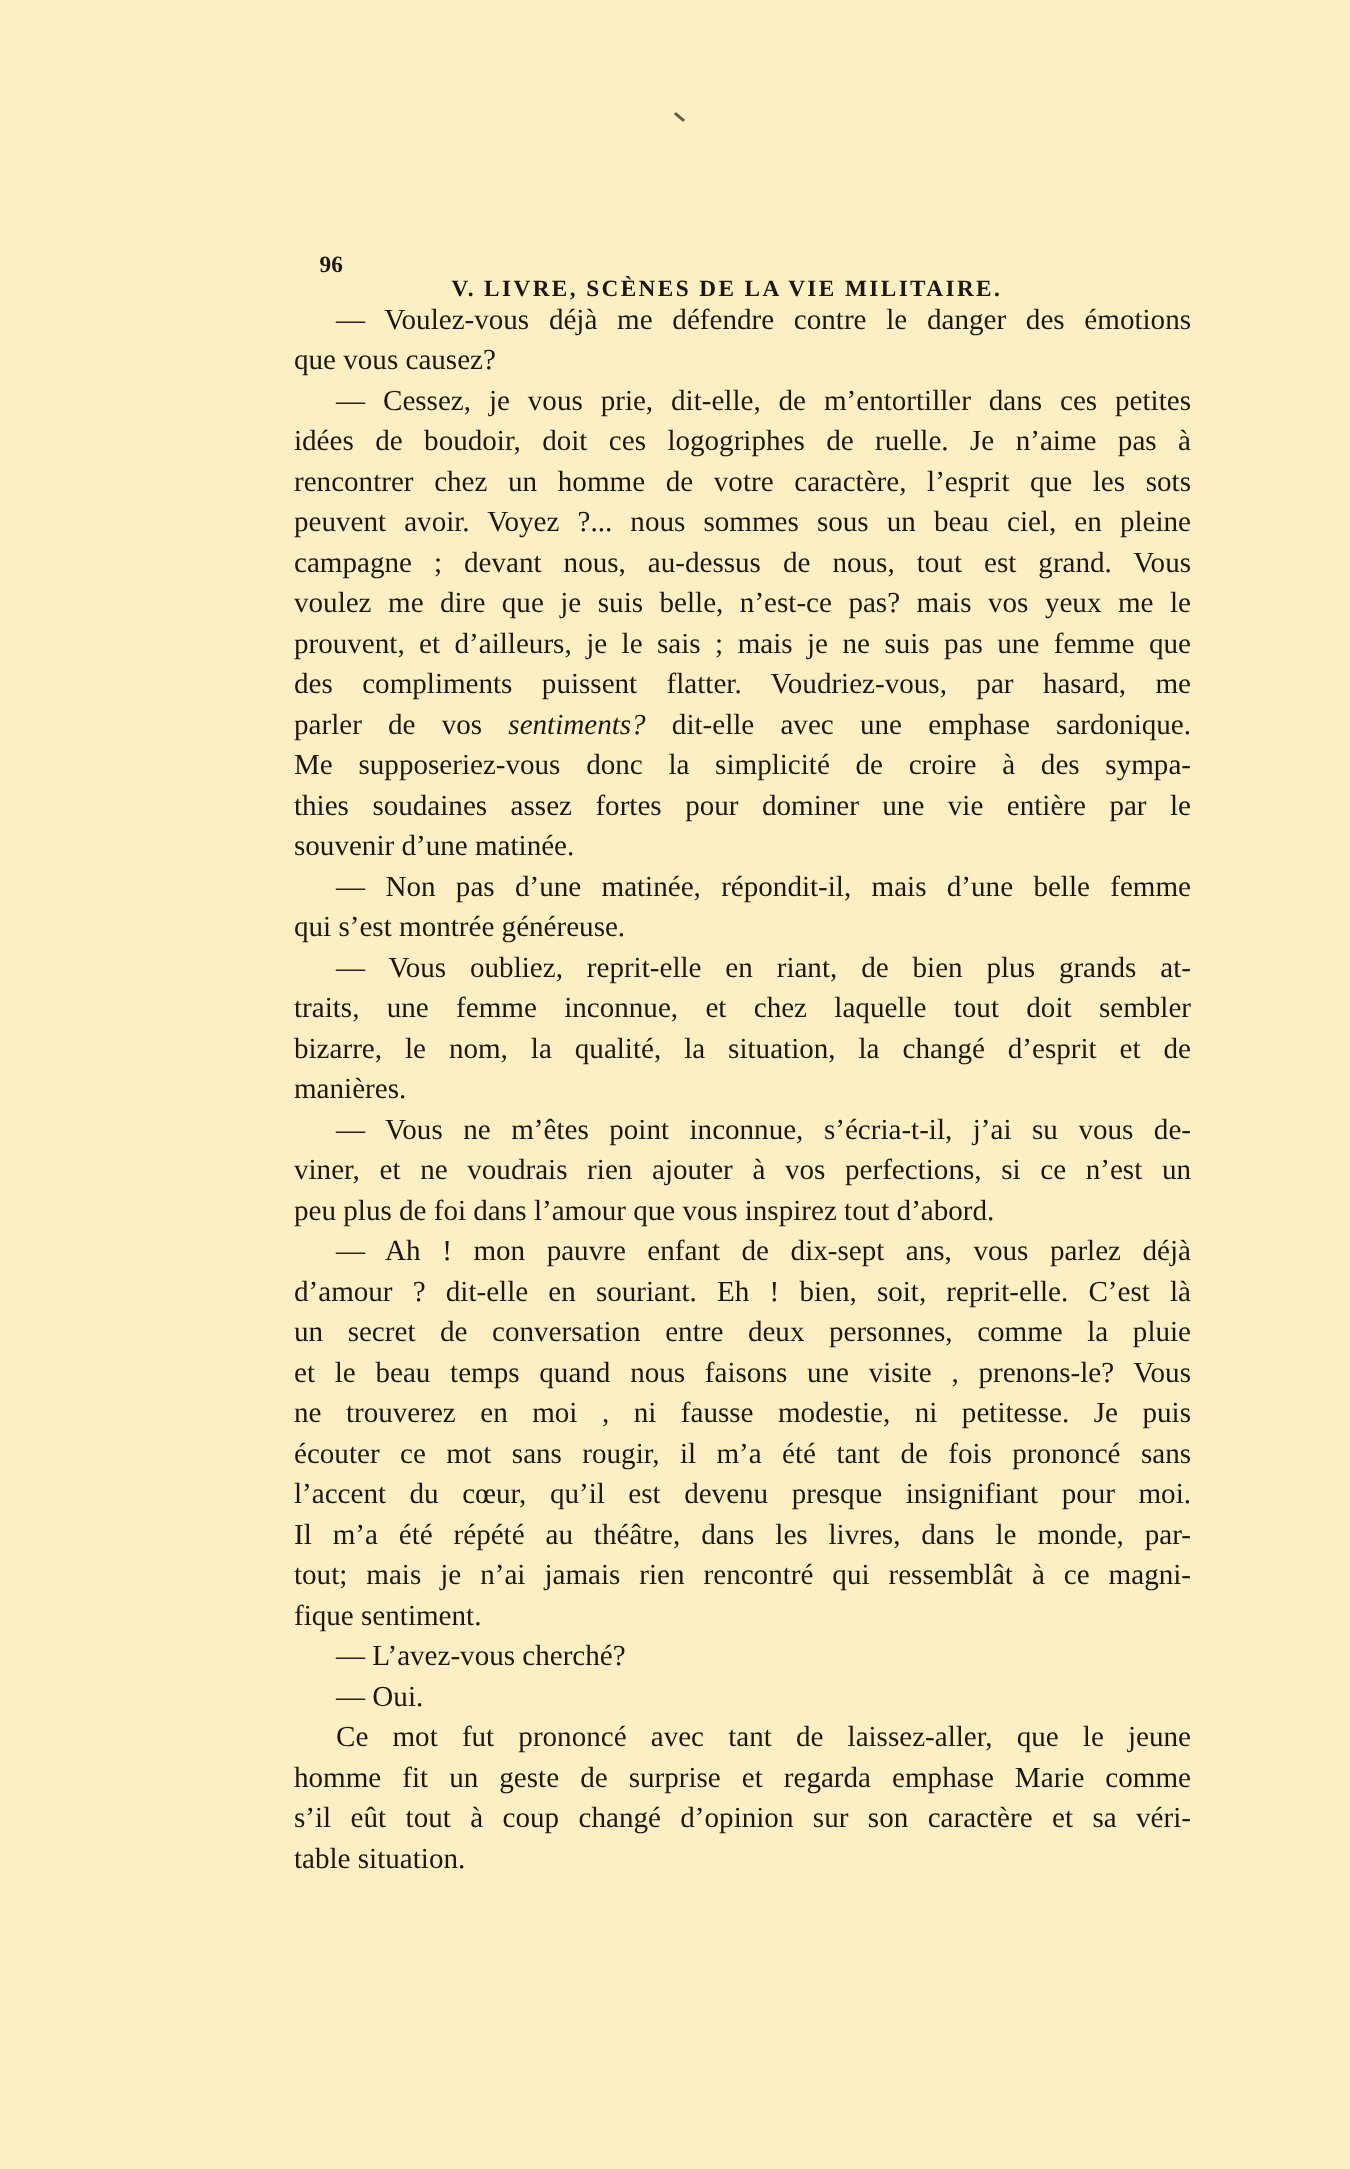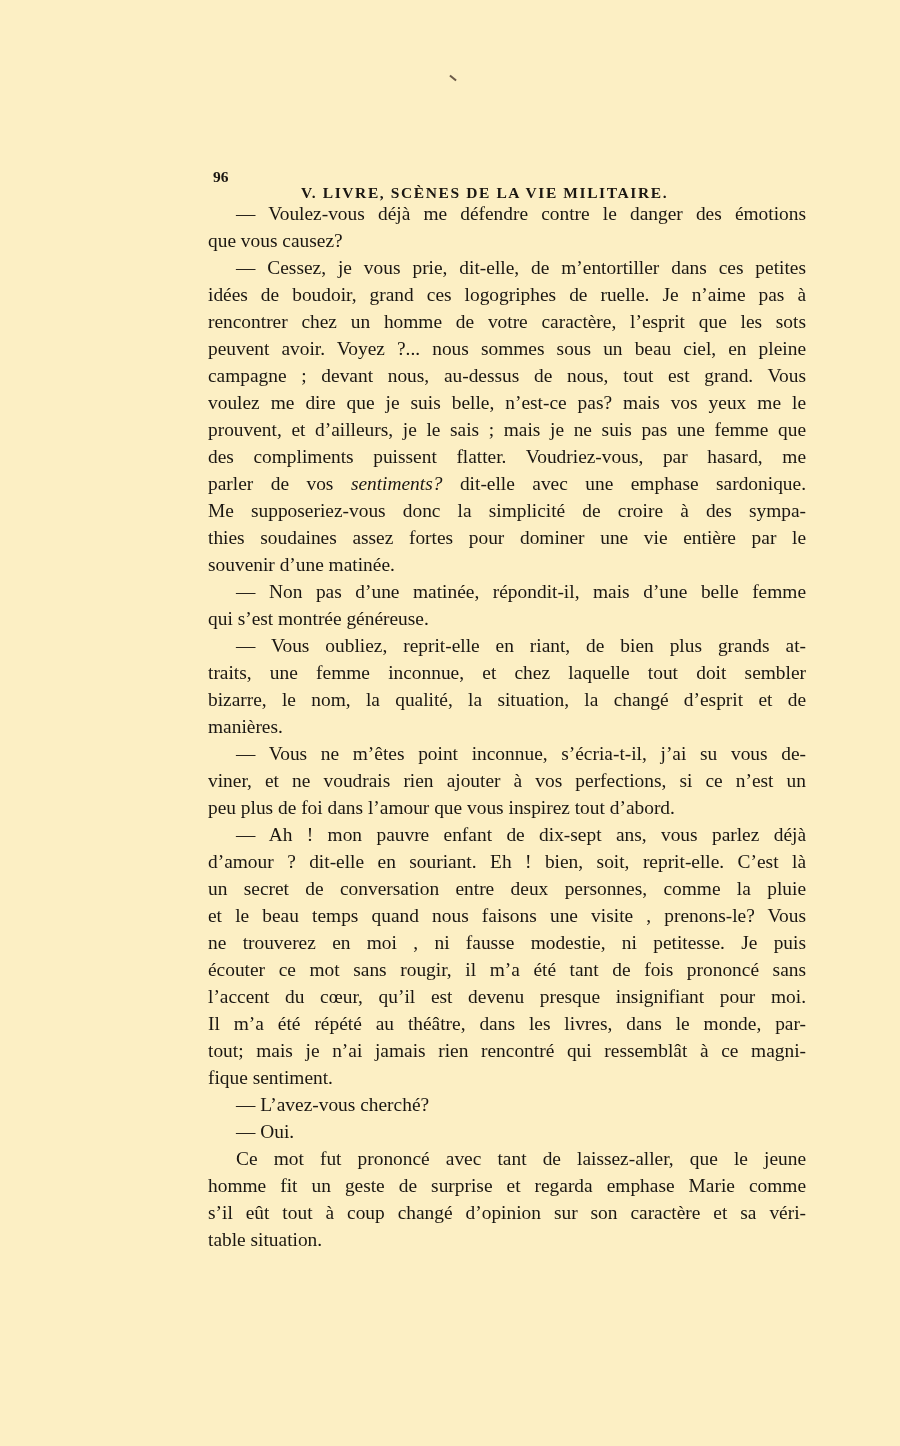--- a/index.html
+++ b/index.html
@@ -17,21 +17,21 @@
       transform: rotate(40deg);
     }
     .header {
       position: absolute; left: 197px; top: 168px; width: 600px;
       font-size: 15.5px; font-weight: bold; letter-spacing: 1.6px;
       white-space: nowrap;
     }
     .header .num { position: absolute; left: 16px; top: 0; letter-spacing: 0; }
     .header .title { position: absolute; left: 104px; top: 16px; }
     .text {
-      position: absolute; left: 208px; top: 200px; width: 598px;
+      position: absolute; left: 196px; top: 200px; width: 598px;
       font-size: 19.4px; line-height: 27px;
     }
     .line {
       height: 27px; white-space: nowrap;
       text-align: justify; text-align-last: justify;
     }
     .line.last { text-align-last: left; }
     .line.indent { padding-left: 28px; }
     em { font-style: italic; }
   </style>
@@ -42,21 +42,21 @@
 
 <div class="header">
   <span class="num">96</span>
   <span class="title">V. LIVRE, SCÈNES DE LA VIE MILITAIRE.</span>
 </div>
 
 <div class="text" id="text">
     <div class="line indent">— Voulez-vous déjà me défendre contre le danger des émotions</div>
     <div class="line last">que vous causez?</div>
     <div class="line indent">— Cessez, je vous prie, dit-elle, de m’entortiller dans ces petites</div>
-    <div class="line">idées de boudoir, grand ces logogriphes de ruelle. Je n’aime pas à</div>
+    <div class="line">idées de boudoir, doit ces logogriphes de ruelle. Je n’aime pas à</div>
     <div class="line">rencontrer chez un homme de votre caractère, l’esprit que les sots</div>
     <div class="line">peuvent avoir. Voyez ?... nous sommes sous un beau ciel, en pleine</div>
     <div class="line">campagne ; devant nous, au-dessus de nous, tout est grand. Vous</div>
     <div class="line">voulez me dire que je suis belle, n’est-ce pas? mais vos yeux me le</div>
     <div class="line">prouvent, et d’ailleurs, je le sais ; mais je ne suis pas une femme que</div>
     <div class="line">des compliments puissent flatter. Voudriez-vous, par hasard, me</div>
     <div class="line"><span style="white-space: pre; margin-top: 22px;">parler de vos </span><em style="white-space: pre;">sentiments?</em><span style="white-space: pre;"> dit-elle avec une emphase sardonique.</span></div>
     <div class="line">Me supposeriez-vous donc la simplicité de croire à des sympa-</div>
     <div class="line">thies soudaines assez fortes pour dominer une vie entière par le</div>
     <div class="line last">souvenir d’une matinée.</div>

